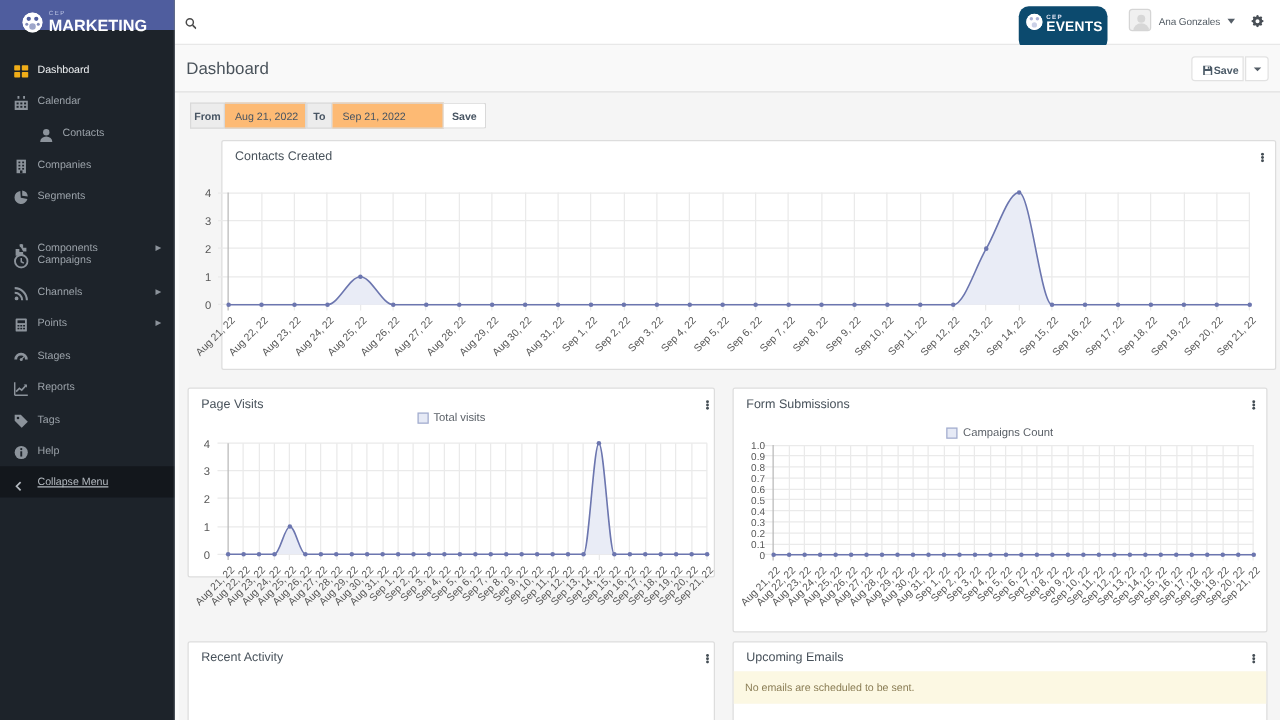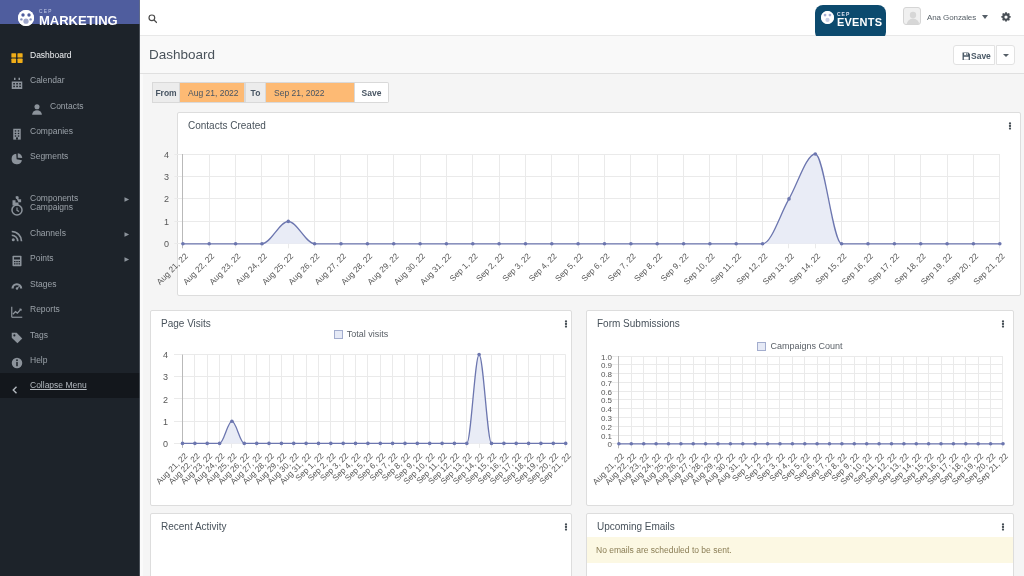--- a/index.html
+++ b/index.html
@@ -51,21 +51,21 @@
 
 
 .panel { position:absolute; background:#fff; border:1px solid #ddd; border-radius:2px; }
 .ptitle { position:absolute; left:10px; top:7px; font-size:10px; color:#48525b; }
 .kebab { position:absolute; right:8px; top:8.5px; line-height:0; }
 .legend { position:absolute; left:0; width:100%; display:flex; justify-content:center; align-items:center; }
 .legend .box { width:9px; height:9px; border:1px solid #a3adce; background:#e6eaf6; margin-right:4px; }
 .legend .ltext { font-size:9px; color:#595f66; }
 #panel1 { left:150px; top:112px; width:844px; height:184px;margin-left:27px; }
 #panel1 .legend { top:28px; }
-#panel2 { left:150px; top:310px; width:422px; height:196px; }
+#panel2 { left:150px; top:310px; width:422px; height:152px; }
 #panel2 .kebab, #panel4 .kebab { right:3px; }
 #panel2 .legend { top:18px; }
 #panel3 { left:586px; top:310px; width:428px; height:196px; }
 #panel3 .legend { top:30px; }
 #panel4 { left:150px; top:513px; width:422px; height:80px; }
 #panel5 { left:586px; top:513px; width:428px; height:80px; }
 #alertbar { position:absolute; left:0; top:22.5px; width:426px; height:26px; background:#fcf8e3; }
 #alertbar span { position:absolute; left:9px; top:8.5px; font-size:8.5px; color:#8a7d55; }
 svg text { font-family:"Liberation Sans",sans-serif; }
 </style>

